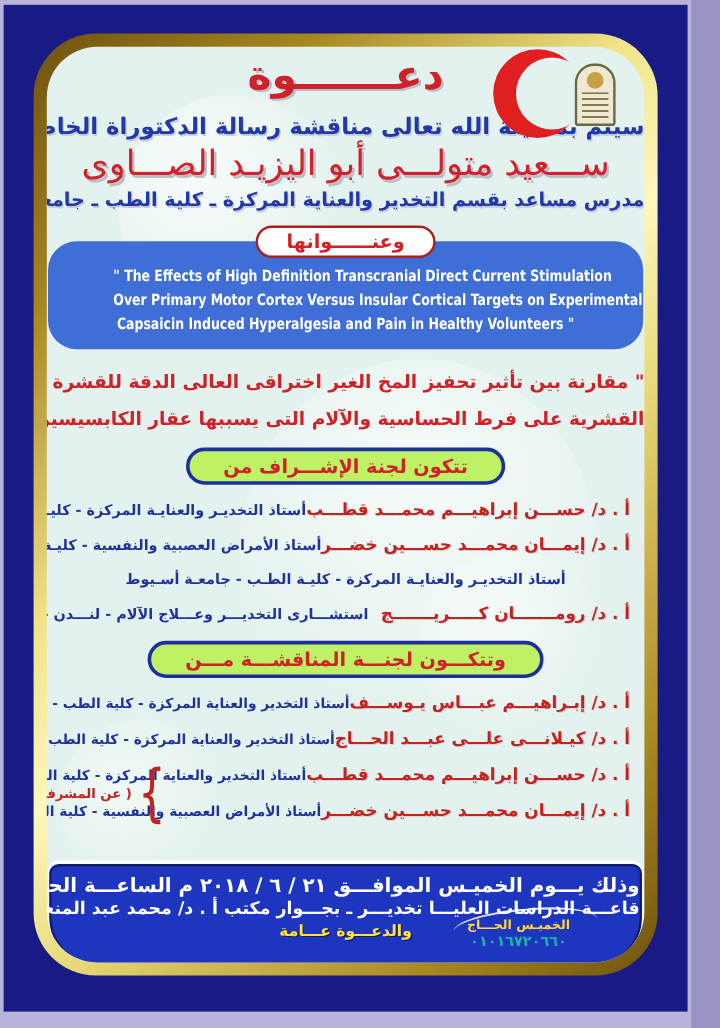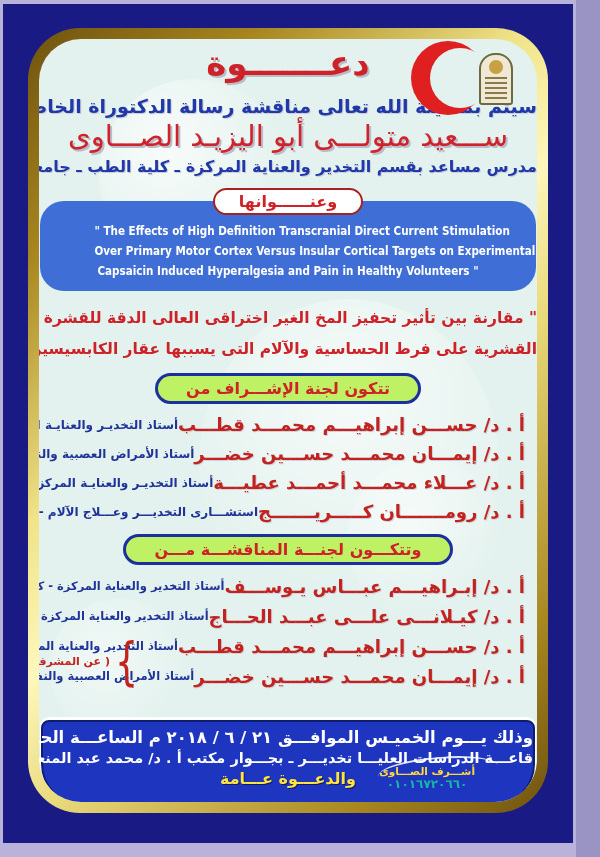--- a/index.html
+++ b/index.html
@@ -95,21 +95,21 @@
     text-align:center; font-size:16px; font-weight:bold; color:#cf2128;
     padding:3px 28px; direction:rtl;
   }
 
   .rows { margin-top:6px; padding:0 8px; }
   .committee-row {
     display:flex; direction:rtl; align-items:center; height:29px;
   }
   .member-name {
     flex:0 0 222px; text-align:right; white-space:nowrap;
-    font-size:18px; font-weight:bold; color:#c2231f; text-shadow:1px 1px 0 #cfd2dc;
+    font-size:14px; font-weight:bold; color:#c2231f; text-shadow:1px 1px 0 #cfd2dc;
     padding-right:4px;
   }
   .member-role {
     flex:1; text-align:center; white-space:nowrap;
     font-size:12px; font-weight:bold; color:#203398;
   }
   .disc .committee-row { height:30px; }
   .disc .member-name { flex:0 0 212px; }
   .disc .member-role { font-size:11.5px; }
   .note-spacer { flex:0 0 92px; }
@@ -131,21 +131,21 @@
     margin-top:6px; text-align:center; direction:rtl; white-space:nowrap;
     color:#fff; font-weight:bold; font-size:16.5px;
   }
   .footer-line2 {
     margin-top:3px; text-align:center; direction:rtl; white-space:nowrap;
     color:#fff; font-weight:bold; font-size:14.5px;
   }
   .footer-line3 { position:relative; margin-top:3px; height:26px; }
   .invite-text {
     text-align:center; direction:rtl;
-    color:#ffe33e; font-weight:bold; font-size:16px; text-shadow:1px 1px 0 #0d1a66;
+    color:#ffe33e; font-weight:bold; font-size:13px; text-shadow:1px 1px 0 #0d1a66;
   }
   .contact {
     position:absolute; right:58px; top:-4px; text-align:center; direction:rtl;
   }
   .contact-name { color:#ffd939; font-weight:bold; font-size:10.5px; white-space:nowrap; }
   .contact-phone { color:#14b8a6; font-weight:bold; font-size:12px; letter-spacing:1px; white-space:nowrap; }
   .contact-arc {
     position:absolute; right:35px; top:-12px; width:120px; height:28px;
     border-top:2px solid rgba(255,255,255,.85); border-radius:50%; transform:rotate(-5deg);
   }
@@ -189,21 +189,20 @@
           <div class="rows">
             <div class="committee-row">
               <span class="member-name">أ . د/ حســـن إبراهيـــم محمـــد قطـــب</span>
               <span class="member-role">أستاذ التخديـر والعنايـة المركزة - كليـة الطـب - جامعـة أسـيوط</span>
             </div>
             <div class="committee-row">
               <span class="member-name">أ . د/ إيمـــان محمـــد حســـين خضـــر</span>
               <span class="member-role">أستاذ الأمراض العصبية والنفسية - كليـة الطـب - جامعـة أسـيوط</span>
             </div>
             <div class="committee-row">
-              <span class="member-name">أ . د/ عـــلاء محمـــد أحمـــد عطيـــة</span>
               <span class="member-role">أستاذ التخديـر والعنايـة المركزة - كليـة الطـب - جامعـة أسـيوط</span>
             </div>
             <div class="committee-row">
               <span class="member-name">أ . د/ رومـــــــان كـــــريـــــــج</span>
               <span class="member-role">استشـــارى التخديـــر وعـــلاج الآلام - لنـــدن - انجلـــترا</span>
             </div>
           </div>
 
           <div class="section-pill">وتتكـــون لجنـــة المناقشـــة مـــن</div>
           <div class="rows disc">
@@ -235,21 +234,21 @@
             </div>
           </div>
 
           <div class="footer-panel">
             <div class="footer-line1">وذلك يـــوم الخميـس الموافـــق ٢١ / ٦ / ٢٠١٨ م الساعـــة الحاديـــة عشـــر صباحـــاً</div>
             <div class="footer-line2">قاعـــة الدراسات العليـــا تخديـــر ـ بجـــوار مكتب أ . د/ محمد عبد المنعم بكر ـ الدور الثالث</div>
             <div class="footer-line3">
               <div class="invite-text">والدعـــوة عـــامة</div>
               <div class="contact-arc"></div>
               <div class="contact">
-                <div class="contact-name">أشـــرف الصـــاوى</div>
+                <div class="contact-name">الخميـس الحـــاج</div>
                 <div class="contact-phone">٠١٠١٦٧٢٠٦٦٠</div>
               </div>
             </div>
           </div>
         </div>
       </div>
     </div>
   </div>
 </div>
 

